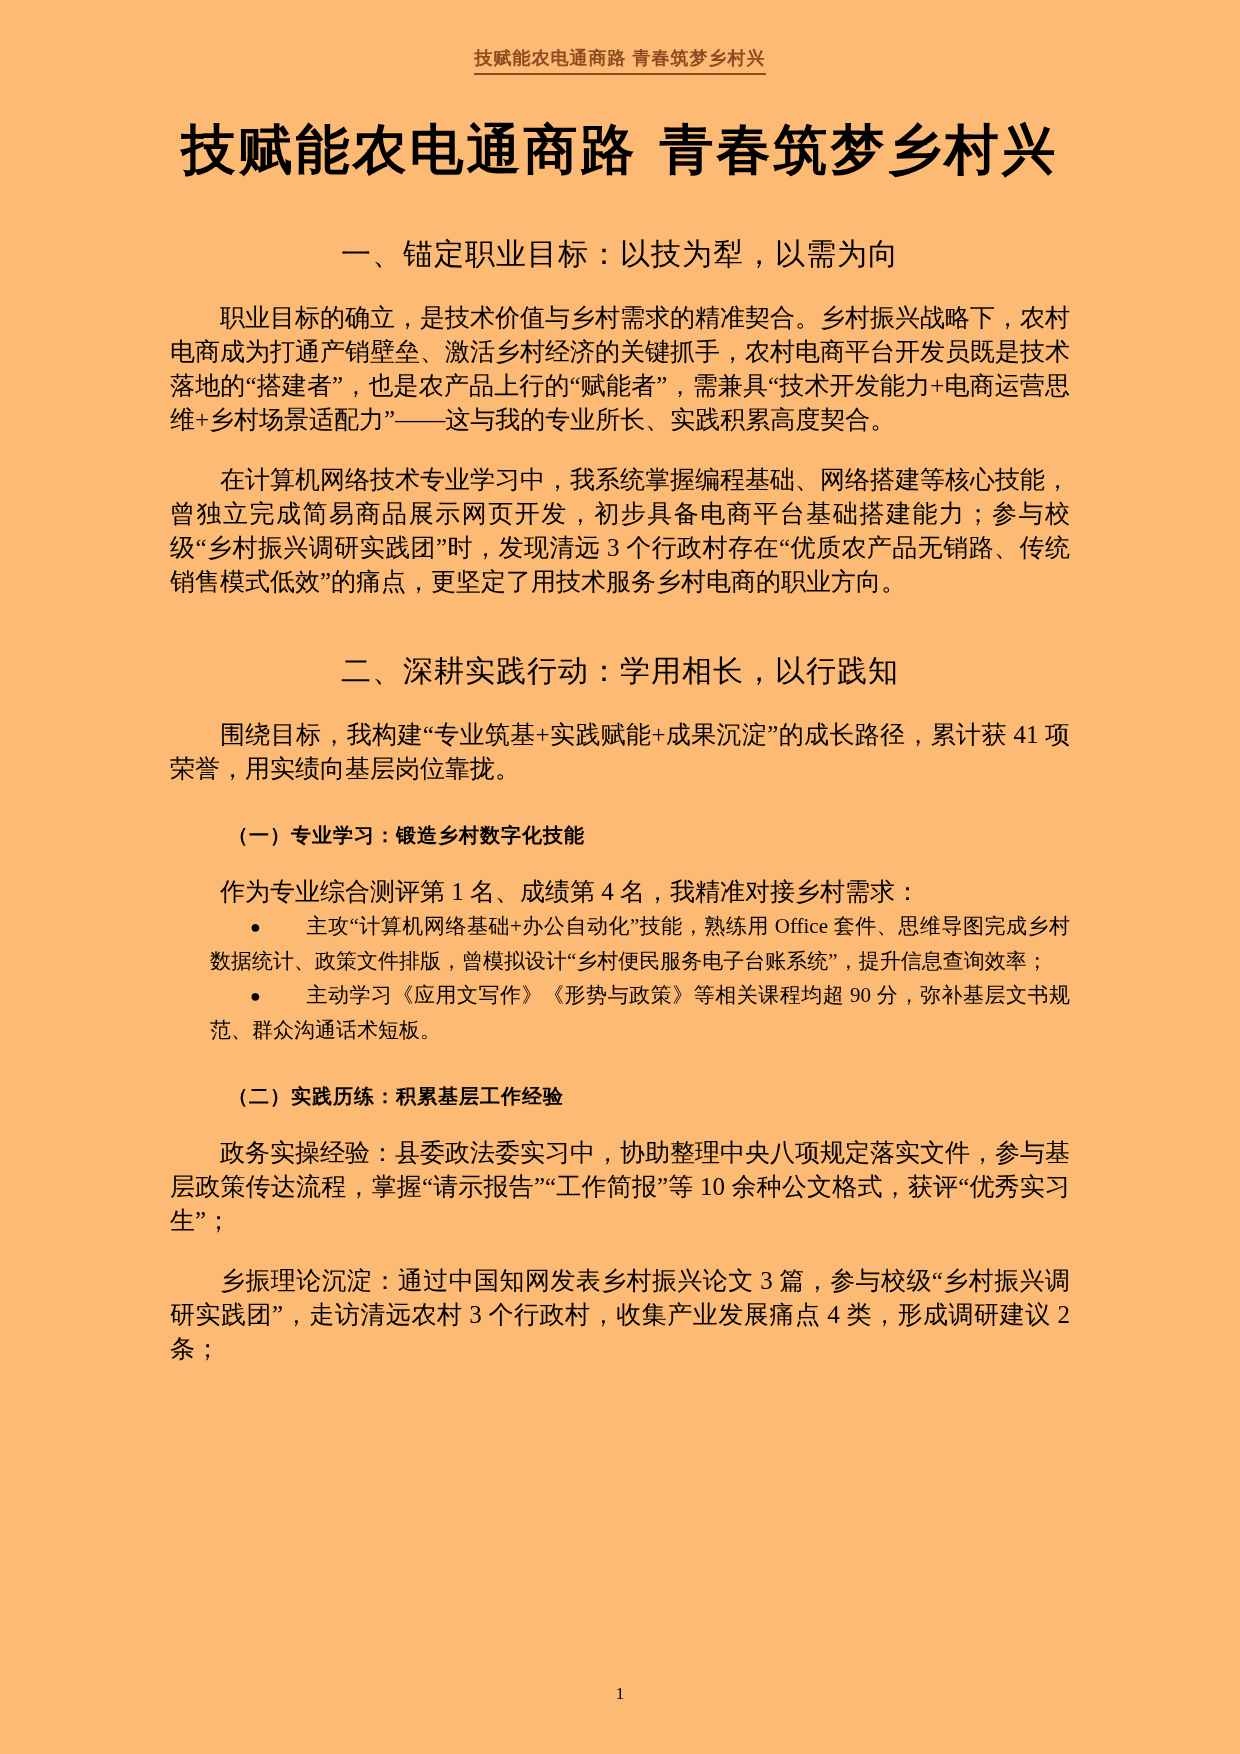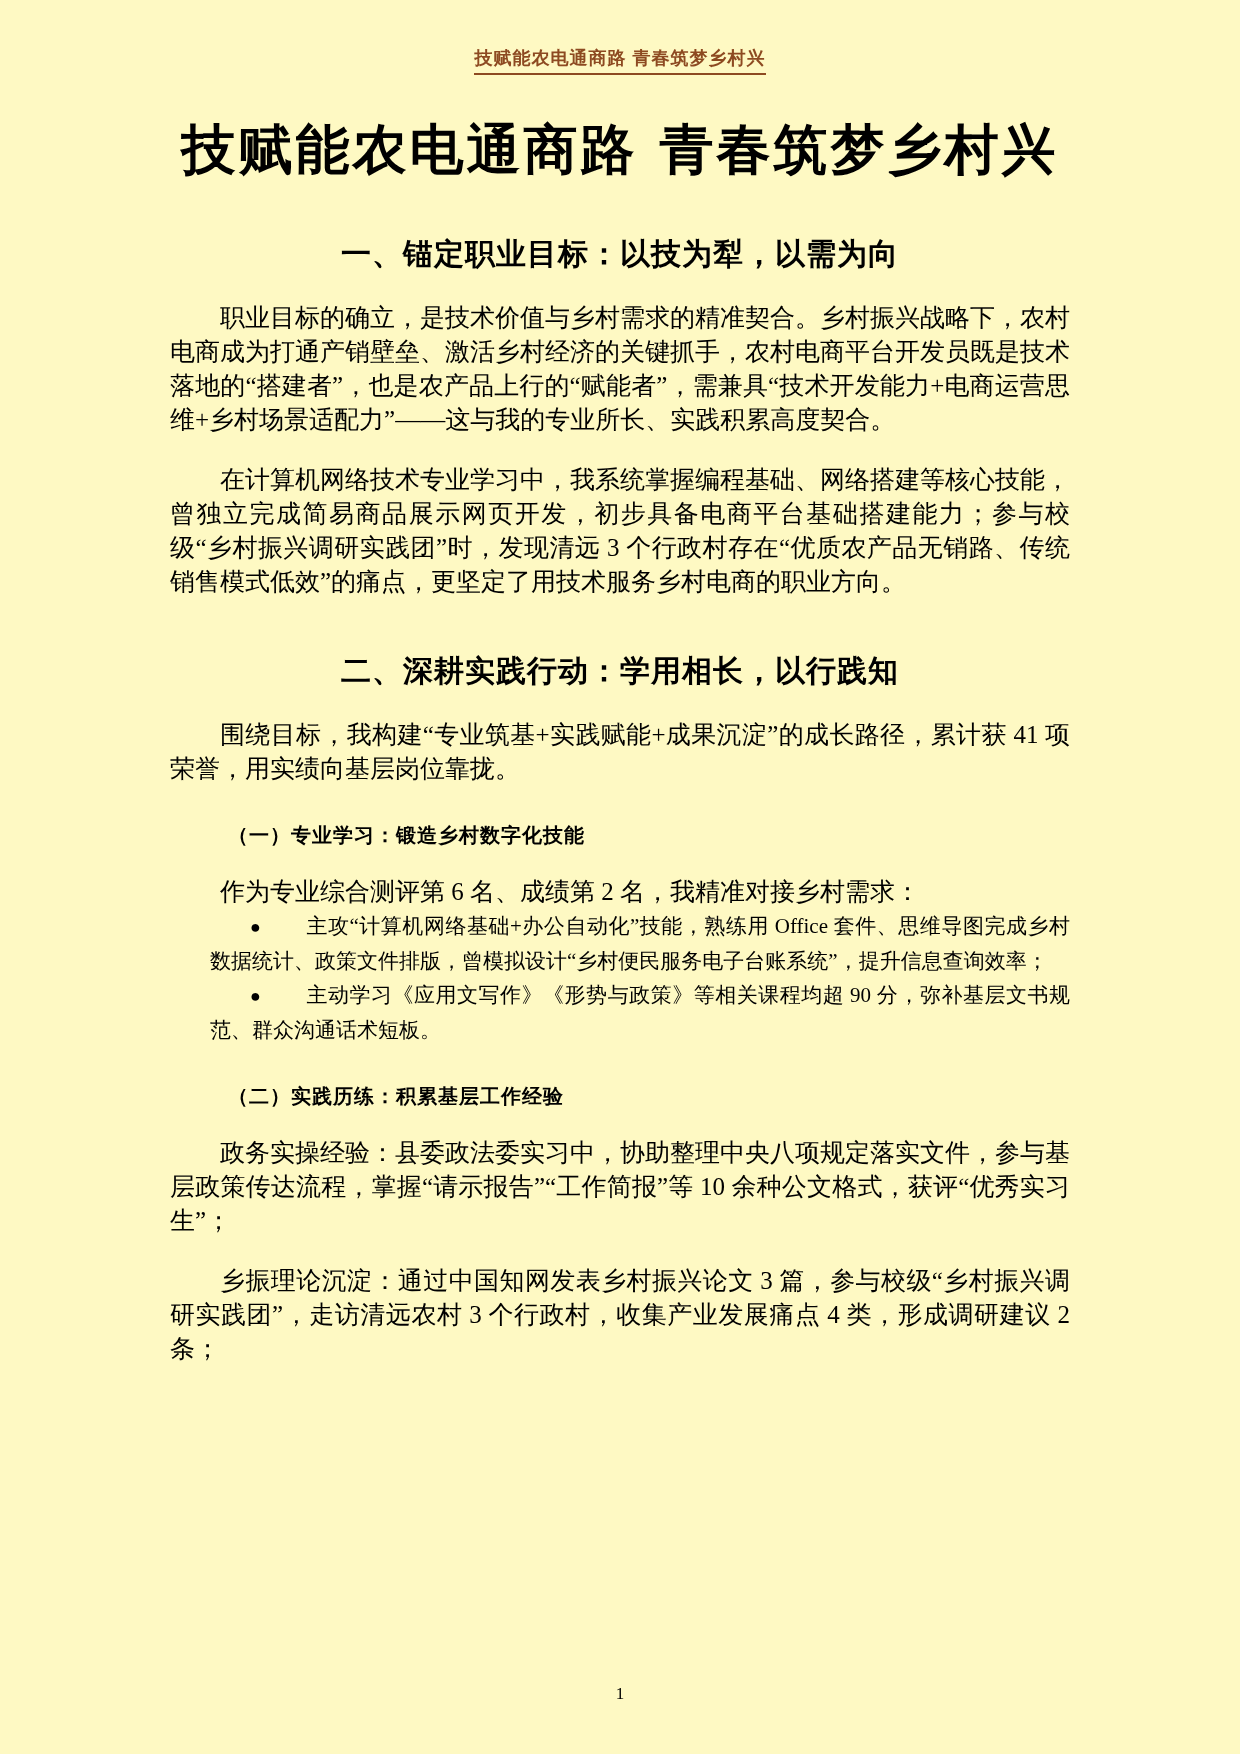--- a/index.html
+++ b/index.html
@@ -2,21 +2,21 @@
 <html><head>
 <meta charset="utf-8">
 <style>
   * { margin: 0; padding: 0; box-sizing: border-box; }
   html, body { background: #ffffff; }
   .page {
     position: relative;
     width: 1240px;
     height: 1754px;
     margin: 0 auto;
-    background: #fef9c3;
+    background: #fdba74;
     font-family: "Liberation Serif", "DejaVu Serif", serif;
     color: #000000;
     overflow: hidden;
   }
   .page-header {
     padding-top: 46px;
     text-align: center;
   }
   .page-header .header-text {
     display: inline-block;
@@ -39,21 +39,21 @@
     font-family: "DejaVu Serif", "Liberation Serif", serif;
     letter-spacing: 3px;
     line-height: 1.2;
     white-space: nowrap;
   }
   h1.sec-heading {
     margin-top: 52px;
     margin-bottom: 14px;
     text-align: center;
     font-size: 30px;
-    font-weight: bold;
+    font-weight: normal;
     font-family: "Liberation Sans", "DejaVu Sans", sans-serif;
     letter-spacing: 1px;
   }
   h2.sub-heading {
     margin-top: 36px;
     margin-bottom: 10px;
     padding-left: 58px;
     font-size: 20px;
     font-weight: bold;
     font-family: "Liberation Sans", "DejaVu Sans", sans-serif;
@@ -105,21 +105,21 @@
 
     <p class="body-para">职业目标的确立，是技术价值与乡村需求的精准契合。乡村振兴战略下，农村电商成为打通产销壁垒、激活乡村经济的关键抓手，农村电商平台开发员既是技术落地的“搭建者”，也是农产品上行的“赋能者”，需兼具“技术开发能力+电商运营思维+乡村场景适配力”——这与我的专业所长、实践积累高度契合。</p>
     <p class="body-para">在计算机网络技术专业学习中，我系统掌握编程基础、网络搭建等核心技能，曾独立完成简易商品展示网页开发，初步具备电商平台基础搭建能力；参与校级“乡村振兴调研实践团”时，发现清远 3 个行政村存在“优质农产品无销路、传统销售模式低效”的痛点，更坚定了用技术服务乡村电商的职业方向。</p>
 
     <h1 class="sec-heading">二、深耕实践行动：学用相长，以行践知</h1>
 
     <p class="body-para">围绕目标，我构建“专业筑基+实践赋能+成果沉淀”的成长路径，累计获 41 项荣誉，用实绩向基层岗位靠拢。</p>
 
     <h2 class="sub-heading">（一）专业学习：锻造乡村数字化技能</h2>
 
-    <p class="body-para">作为专业综合测评第 6 名、成绩第 2 名，我精准对接乡村需求：</p>
+    <p class="body-para">作为专业综合测评第 1 名、成绩第 4 名，我精准对接乡村需求：</p>
 
     <div class="bullet-item"><span class="bullet-marker">●</span><span>主攻“计算机网络基础+办公自动化”技能，熟练用 Office 套件、思维导图完成乡村数据统计、政策文件排版，曾模拟设计“乡村便民服务电子台账系统”，提升信息查询效率；</span></div>
 
     <div class="bullet-item"><span class="bullet-marker">●</span><span>主动学习《应用文写作》《形势与政策》等相关课程均超 90 分，弥补基层文书规范、群众沟通话术短板。</span></div>
 
     <h2 class="sub-heading">（二）实践历练：积累基层工作经验</h2>
 
     <p class="body-para">政务实操经验：县委政法委实习中，协助整理中央八项规定落实文件，参与基层政策传达流程，掌握“请示报告”“工作简报”等 10 余种公文格式，获评“优秀实习生”；</p>
     <p class="body-para">乡振理论沉淀：通过中国知网发表乡村振兴论文 3 篇，参与校级“乡村振兴调研实践团”，走访清远农村 3 个行政村，收集产业发展痛点 4 类，形成调研建议 2 条；</p>
 

